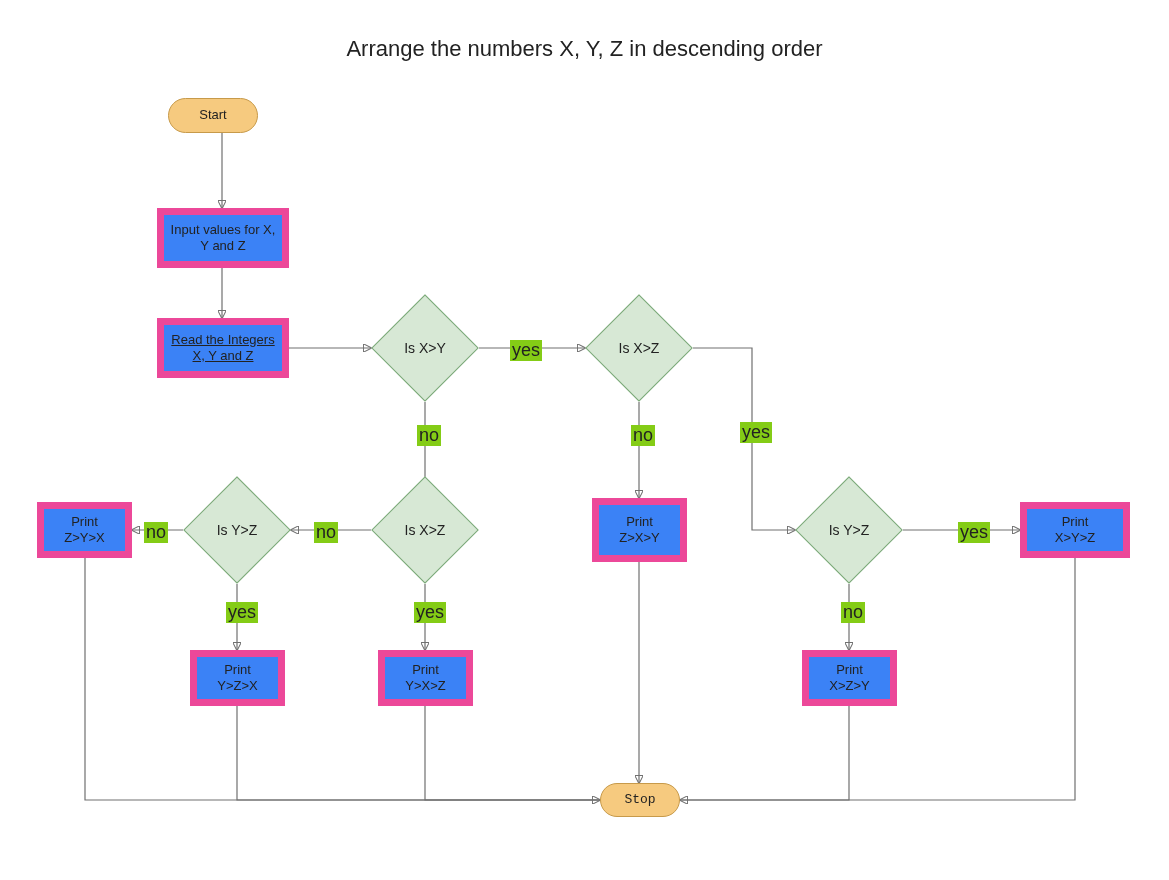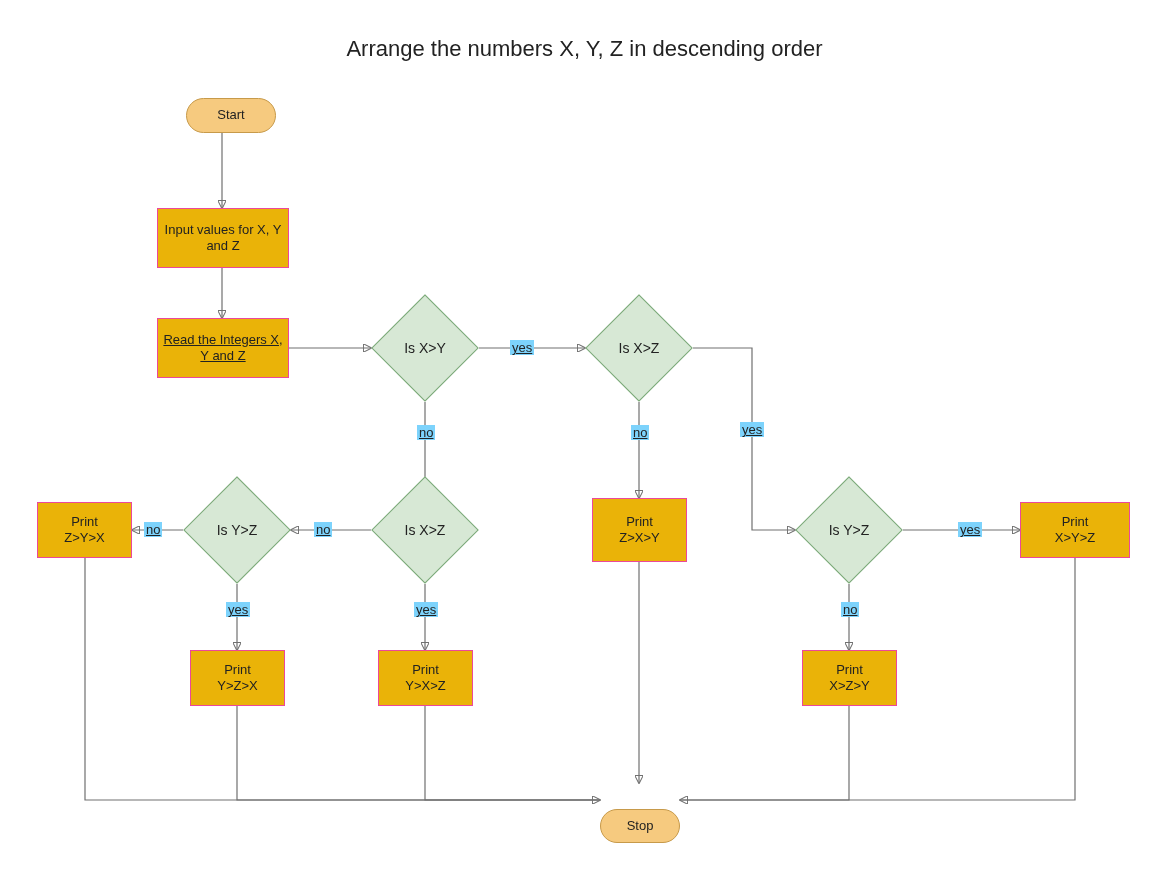--- a/index.html
+++ b/index.html
@@ -36,22 +36,22 @@
     color: #222;
     line-height: 1.25;
     padding: 4px;
   }
   .terminator {
     background: #f6ca7f;
     border: 1px solid #c79a4a;
     border-radius: 999px;
   }
   .process {
-    background: #eab308;
-    border: 1px solid #ec4899;
+    background: #3b82f6;
+    border: 7px solid #ec4899;
   }
   .decision-wrap {
     position: absolute;
   }
   .decision-shape {
     position: absolute;
     inset: 0;
     background: #d7e8d5;
     border: 1px solid #7aa877;
     transform: rotate(45deg);
@@ -63,25 +63,24 @@
     align-items: center;
     justify-content: center;
     font-size: 14px;
     color: #222;
     text-align: center;
     pointer-events: none;
   }
 
   .edge-label {
     position: absolute;
-    font-size: 13px;
-    color: #222;
-    background: #7dd3fc;
+    font-size: 18px;
+    color: #222;
+    background: #84cc16;
     padding: 0 2px;
-    text-decoration: underline;
   }
 
   svg.connectors {
     position: absolute;
     left: 0; top: 0;
     width: 1169px;
     height: 880px;
     pointer-events: none;
   }
   svg.connectors path,
@@ -137,21 +136,21 @@
 
     <path d="M 425 706 L 425 800 L 600 800"></path>
 
     <line x1="639" y1="562" x2="639" y2="783" marker-end="url(#arrow)"></line>
 
     <path d="M 849 706 L 849 800 L 680 800" marker-end="url(#arrow)"></path>
 
     <path d="M 1075 558 L 1075 800 L 680 800"></path>
   </svg>
 
-  <div class="node terminator" style="left:186px; top:98px; width:90px; height:35px;">
+  <div class="node terminator" style="left:168px; top:98px; width:90px; height:35px;">
     <span>Start</span>
   </div>
 
   <div class="node process" style="left:157px; top:208px; width:132px; height:60px;">
     <span>Input values for X, Y and Z</span>
   </div>
 
   <div class="node process" style="left:157px; top:318px; width:132px; height:60px;text-decoration:underline;">
     <span>Read the Integers X, Y and Z</span>
   </div>
@@ -214,21 +213,21 @@
   <div class="node process" style="left:802px; top:650px; width:95px; height:56px; white-space:pre-line;">
     <span>Print
 X&gt;Z&gt;Y</span>
   </div>
 
   <div class="node process" style="left:1020px; top:502px; width:110px; height:56px; white-space:pre-line;">
     <span>Print
 X&gt;Y&gt;Z</span>
   </div>
 
-  <div class="node terminator" style="left:600px; top:809px; width:80px; height:34px;">
+  <div class="node terminator" style="left:600px; top:783px; width:80px; height:34px;font-family:Liberation Mono, monospace;">
     <span>Stop</span>
   </div>
 
   <div class="edge-label" style="left:510px; top:340px;">yes</div>
   <div class="edge-label" style="left:417px; top:425px;">no</div>
 
   <div class="edge-label" style="left:631px; top:425px;">no</div>
   <div class="edge-label" style="left:740px; top:422px;">yes</div>
 
   <div class="edge-label" style="left:414px; top:602px;">yes</div>

